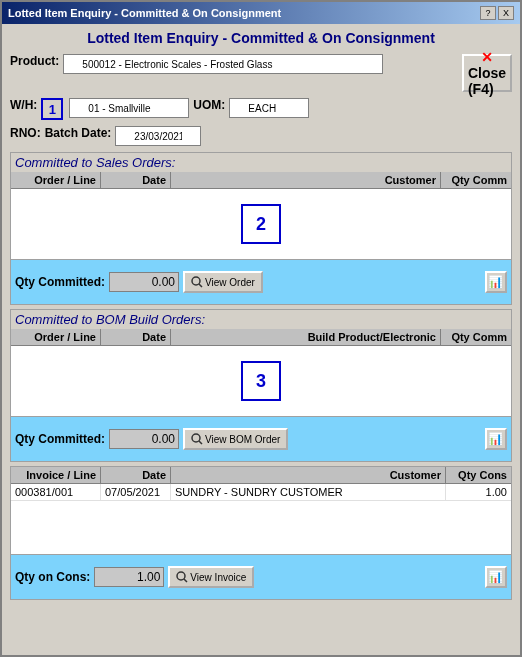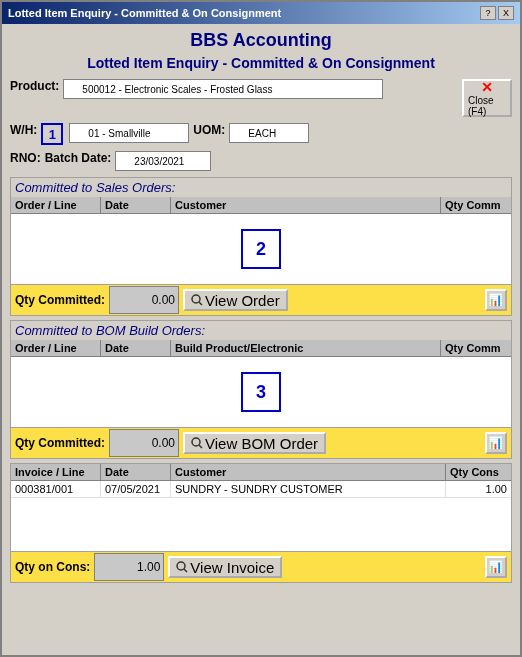--- a/index.html
+++ b/index.html
@@ -84,39 +84,40 @@
       background: white;
       border: 1px solid #808080;
       padding: 1px 18px;
       font-size: 10px;
       height: 20px;
     }
     .product-input { width: 320px; }
     .wh-input { width: 120px; }
     .uom-input { width: 80px; }
     .rno-input { width: 100px; }
-    .batch-input { width: 96px; }
+    .batch-input { width: 86px; }
     .section {
       border: 1px solid #a0a0a0;
       background: #d4d0c8;
       flex-shrink: 0;
     }
     .section-title {
       color: #000080;
       font-size: 13px;
       font-style: italic;
       padding: 2px 4px;
       background: #d4d0c8;
     }
     .table-header {
       display: grid;
       background: #c0c0c0;
       border-bottom: 1px solid #808080;
       font-weight: bold;
       font-size: 11px;
+      text-align: right;
     }
     .sales-header {
       grid-template-columns: 90px 70px 1fr 70px;
     }
     .bom-header {
       grid-template-columns: 90px 70px 1fr 70px;
     }
     .cons-header {
       grid-template-columns: 90px 70px 1fr 65px;
     }
@@ -154,42 +155,42 @@
     .td {
       padding: 2px 4px;
       border-right: 1px solid #e0e0e0;
       overflow: hidden;
       white-space: nowrap;
     }
     .td:last-child { border-right: none; }
     .section-footer {
       display: flex;
       align-items: center;
-      padding: 1px 4px;
+      padding: 11px 4px;
       gap: 4px;
-      background: #fde047;
+      background: #7dd3fc;
       border-top: 1px solid #a0a0a0;
     }
     .qty-input {
       width: 70px;
       background: #c8c8c8;
       border: 1px solid #808080;
       padding: 1px 3px;
       font-size: 12px;
-      height: 28px;
+      height: 20px;
       text-align: right;
     }
     .action-btn {
       display: flex;
       align-items: center;
       gap: 2px;
       background: #d4d0c8;
       border: 2px outset #ffffff;
       padding: 1px 6px;
-      font-size: 15px;
+      font-size: 10px;
       cursor: pointer;
       height: 22px;
     }
     .export-btn {
       margin-left: auto;
       width: 22px;
       height: 22px;
       background: #d4d0c8;
       border: 2px outset #ffffff;
       cursor: pointer;
@@ -209,22 +210,22 @@
       padding: 2px 4px;
       height: 38px;
       width: 50px;
     }
     .close-btn-x {
       color: red;
       font-weight: bold;
       font-size: 14px;
     }
     .close-btn-label {
-      font-size: 10px;
-      font-weight: normal;
+      font-size: 14px;
+      font-weight: bold;
     }
     .wh-number-badge {
       display: inline-flex;
       align-items: center;
       justify-content: center;
       width: 22px;
       height: 22px;
       border: 2px solid #0000cc;
       color: #0000cc;
       font-weight: bold;
@@ -240,21 +241,20 @@
   <div class="title-bar">
     <span class="title-bar-text">Lotted Item Enquiry - Committed &amp; On Consignment</span>
     <div class="title-bar-buttons">
       <button class="title-btn">?</button>
       <button class="title-btn">X</button>
     </div>
   </div>
 
   <div class="content">
 
-    <div class="app-title">BBS Accounting</div>
     <div class="app-subtitle">Lotted Item Enquiry - Committed &amp; On Consignment</div>
 
     <div class="form-row">
       <span class="label">Product:</span>
       <input class="field-input product-input" readonly="" value="500012 - Electronic Scales - Frosted Glass" style="">
 
       <div class="close-btn" style="margin-left:auto">
         <span class="close-btn-x">✕</span>
         <span class="close-btn-label">Close (F4)</span>
       </div>

